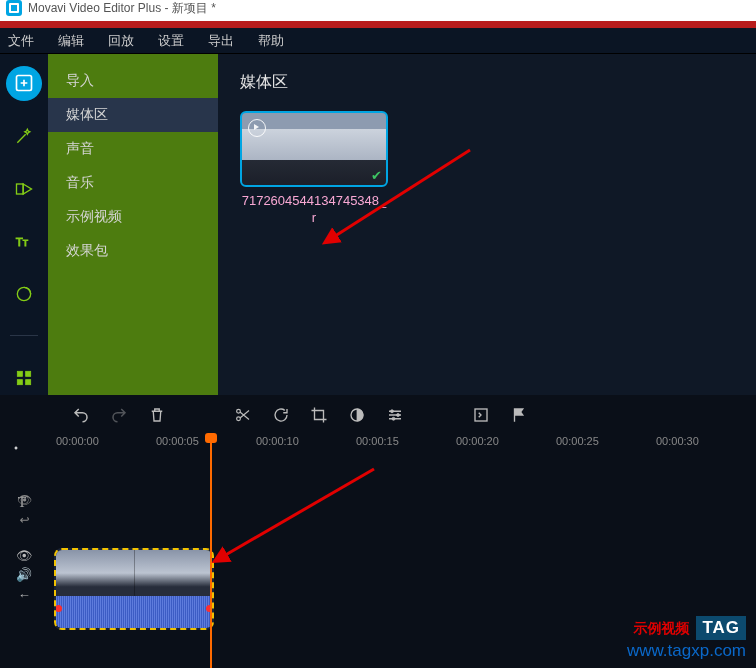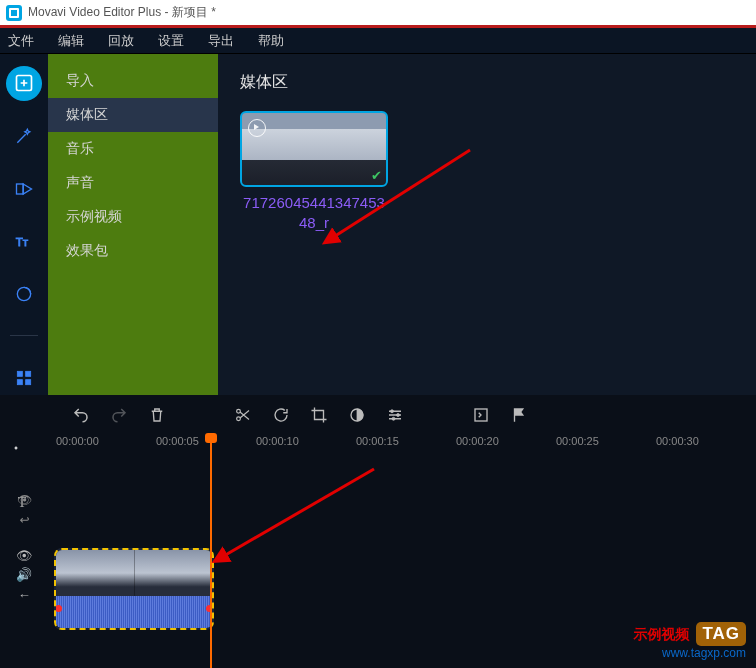--- a/index.html
+++ b/index.html
@@ -1,39 +1,39 @@
 <!DOCTYPE html>
 <html><head>
 <meta charset="utf-8">
 <style>
   *{box-sizing:border-box;margin:0;padding:0;font-family:"Microsoft YaHei",Arial,sans-serif}
   body{background:#0a0f18;color:#c0c0c0;width:756px;height:668px;overflow:hidden;position:relative}
-  .title-bar{height:28px;background:#fff;display:flex;align-items:center;padding:0 6px;gap:6px;border-bottom:3px solid #b91c1c}
+  .title-bar{height:28px;background:#fff;display:flex;align-items:flex-start;padding:0 6px;gap:6px;border-bottom:7px solid #b91c1c}
   .title-bar .logo-icon{width:16px;height:16px;background:#00a5e3;border-radius:3px;position:relative}
   .title-bar .logo-icon::before{content:"";position:absolute;inset:3px;border:2px solid #fff;border-radius:1px}
   .title-bar .title-text{color:#555;font-size:12px}
   .menu-bar{height:26px;background:#0b1524;display:flex;align-items:center;padding:0 8px;gap:24px;font-size:13px;color:#ccc;border-bottom:1px solid #000}
   .menu-bar span{cursor:default}
   .main{display:flex;height:341px}
   .tool-rail{width:48px;background:#0b1524;display:flex;flex-direction:column;align-items:center;padding-top:12px;gap:18px}
-  .tool-rail .rail-btn{width:36px;height:36px;display:flex;align-items:center;justify-content:center;color:#3b82f6;border-radius:50%}
+  .tool-rail .rail-btn{width:36px;height:36px;display:flex;align-items:center;justify-content:center;color:#84cc16;border-radius:50%}
   .tool-rail .rail-btn.active{background:#00a5e3;color:#fff}
   .tool-rail svg{width:20px;height:20px;fill:currentColor;stroke:currentColor}
   .rail-sep{width:28px;height:1px;background:#2a3547;margin:6px 0}
   .side-list{width:170px;background:#4d7c0f;padding-top:10px}
   .side-item{padding:8px 18px;font-size:14px;color:#d6d6d6}
   .side-item.selected{background:#28354b}
   .content{flex:1;background:#0f1826;padding:18px 22px}
   .content h3{font-weight:normal;font-size:16px;color:#e5e5e5;margin-bottom:18px}
   .thumb-wrap{width:148px}
   .thumb{width:148px;height:76px;border:2px solid #00a5e3;border-radius:6px;background:linear-gradient(to bottom,#8d9bb0 0%,#8d9bb0 22%,#ccd3dd 22%,#acb5c4 65%,#252a35 65%,#1b1f29 100%);position:relative;overflow:hidden}
   .thumb::before{content:"";position:absolute;left:6px;top:6px;width:16px;height:16px;border:1.5px solid rgba(255,255,255,.9);border-radius:50%}
   .thumb::after{content:"";position:absolute;left:12px;top:11px;width:0;height:0;border-left:5px solid rgba(255,255,255,.9);border-top:3px solid transparent;border-bottom:3px solid transparent}
   .thumb .check{position:absolute;right:4px;bottom:2px;color:#3dc463;font-size:13px}
-  .thumb-label{text-align:center;color:#8b5cf6;font-size:15px;margin-top:6px;word-break:break-all;line-height:1.3}
+  .thumb-label{text-align:center;color:#f9a8d4;font-size:13px;margin-top:6px;word-break:break-all;line-height:1.3}
   .arrow1{position:absolute;pointer-events:none}
   
   .timeline{height:273px;background:#0a0f18}
   .tl-tool-row{height:40px;display:flex;align-items:center;padding-left:72px;gap:20px;color:#bbb}
   .tl-tool-row .gap{width:28px}
   .tl-tool-row svg{width:18px;height:18px;fill:currentColor;stroke:currentColor}
   .tl-below{display:flex;height:233px}
   .tl-left{width:52px;display:flex;flex-direction:column;align-items:center;padding-top:4px;gap:38px;color:#aaa;font-size:14px}
   .tl-left svg{width:18px;height:18px;fill:currentColor}
   .tl-main{flex:1;position:relative}
@@ -48,22 +48,22 @@
   .clip-vid .seg{flex:1;background:linear-gradient(to bottom,#8994a8 0%,#bcc4d1 50%,#272d3b 80%)}
   .clip-vid .seg+.seg{border-left:1px solid rgba(0,0,0,.3)}
   .clip-aud{height:32px;background:#3c5cc4;position:relative;overflow:hidden}
   .clip-aud::before{content:"";position:absolute;inset:0;background:repeating-linear-gradient(90deg,#6d8ae8 0 1px,transparent 1px 2px);opacity:.7}
   .clip .h{position:absolute;width:7px;height:7px;background:#ff2d2d;border-radius:50%;top:55px}
   .clip .h.l{left:-1px}.clip .h.r{right:-1px}
   .track-label-icons{position:absolute;left:-28px;top:95px;color:#bbb;display:flex;flex-direction:column;gap:4px;font-size:13px;align-items:center}
   
   .wm{position:absolute;right:10px;bottom:6px;text-align:right;font-size:14px;line-height:1.3}
   .wm .cn{color:#e10000;font-weight:bold;font-family:"SimHei"}
-  .wm .tag{display:inline-block;background:#a16207;color:#fff;font-weight:bold;padding:1px 6px;border-radius:5px;margin-left:3px;font-size:17px;letter-spacing:1px}
-  .wm .url{color:#0a68c9;font-size:12px}
+  .wm .tag{display:inline-block;background:#0c4a6e;color:#fff;font-weight:bold;padding:1px 6px;border-radius:0;margin-left:3px;font-size:17px;letter-spacing:1px}
+  .wm .url{color:#0a68c9;font-size:17px}
   .icon-btn{display:flex;align-items:center;justify-content:center}
 </style>
 </head>
 <body>
 
 <div class="title-bar">
   <span class="logo-icon"></span>
   <span class="title-text">Movavi Video Editor Plus - 新项目 *</span>
 </div>
 
@@ -114,22 +114,22 @@
           <rect x="14" y="4" width="6" height="6"></rect>
           <rect x="4" y="14" width="6" height="6"></rect>
           <rect x="14" y="14" width="6" height="6"></rect>
         </svg>
     </div>
   </div>
 
   <div class="side-list">
     <div class="side-item">导入</div>
     <div class="side-item selected">媒体区</div>
+    <div class="side-item">声音</div>
     <div class="side-item">音乐</div>
-    <div class="side-item">声音</div>
     <div class="side-item">示例视频</div>
     <div class="side-item">效果包</div>
   </div>
 
   <div class="content">
     <h3>媒体区</h3>
     <div class="thumb-wrap">
       <div class="thumb">
         <span class="check">✔</span>
       </div>

